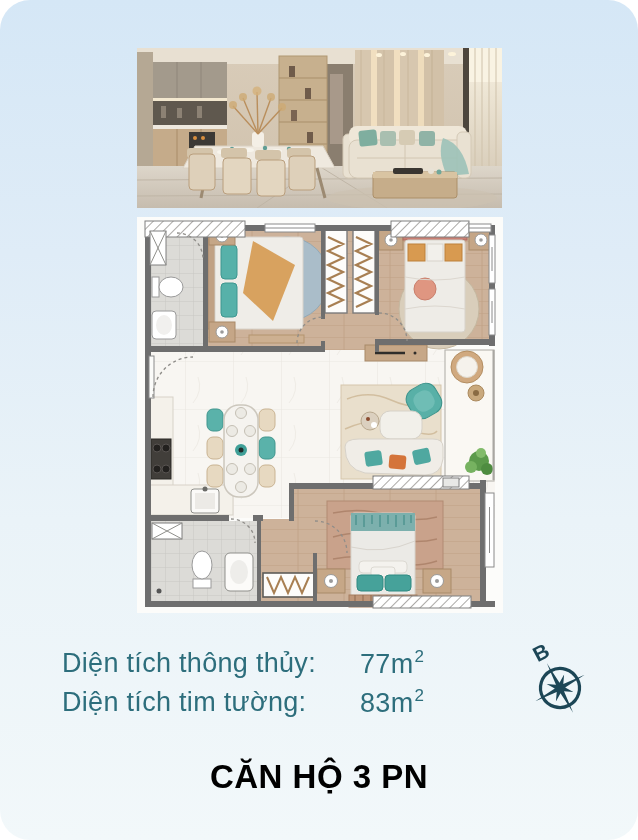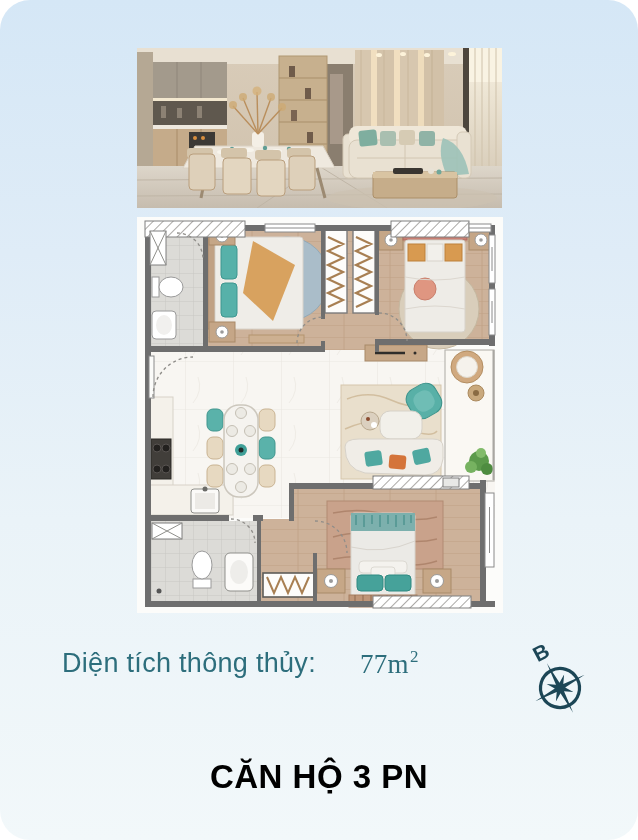--- a/index.html
+++ b/index.html
@@ -5,21 +5,21 @@
   html,body{margin:0;padding:0;background:#ffffff;}
   .stage{position:relative;width:638px;height:840px;background:#ffffff;overflow:hidden;
          font-family:"Liberation Sans",sans-serif;}
   .card{position:absolute;inset:0;border-radius:30px;
         background:linear-gradient(180deg,#d5e7f6 0%,#dfecf7 30%,#eaf3f8 62%,#f2f8fa 100%);}
   .hero{position:absolute;left:137px;top:48px;width:365px;height:160px;display:block;}
   .plan{position:absolute;left:137px;top:217px;width:366px;height:396px;display:block;}
   .specs{position:absolute;left:62px;top:644px;width:470px;color:#2d6e7c;}
   .spec-row{display:flex;align-items:center;height:39px;font-size:27px;letter-spacing:.3px;}
   .spec-label{flex:0 0 298px;white-space:nowrap;}
-  .spec-value{white-space:nowrap;font-family:Liberation Serif, serif;}
+  .spec-value{white-space:nowrap;}
   .spec-value sup{font-size:17px;position:relative;top:-1px;left:1px;}
   .compass{position:absolute;left:516px;top:636px;width:88px;height:92px;}
   .title{position:absolute;left:0;right:0;top:758px;text-align:center;
          font-size:33px;font-weight:700;color:#000000;letter-spacing:.5px;}
 </style>
 </head>
 <body>
 
 <div class="stage">
   <div class="card"></div>
@@ -439,20 +439,24 @@
       <path d="M 94 302 A 24 24 0 0 1 118 326"></path>
       <path d="M 178 304 A 32 32 0 0 1 210 336"></path>
     </g>
   </svg>
 
   <div class="specs">
     <div class="spec-row">
       <span class="spec-label">Diện tích thông thủy:</span>
       <span class="spec-value"><span>77m</span><sup>2</sup></span>
     </div>
+    <div class="spec-row">
+      <span class="spec-label">Diện tích tim tường:</span>
+      <span class="spec-value"><span>83m</span><sup>2</sup></span>
+    </div>
   </div>
 
   <svg class="compass" viewBox="0 0 88 92" role="img">
     <g transform="translate(44,52) rotate(-28)" fill="#1c4656">
       <circle r="19.5" fill="none" stroke="#1c4656" stroke-width="3.2"></circle>
       <polygon points="0,-28 1.99,-4.8 9.9,-9.9 4.8,-1.99 28,0 4.8,1.99 9.9,9.9 1.99,4.8 0,28 -1.99,4.8 -9.9,9.9 -4.8,1.99 -28,0 -4.8,-1.99 -9.9,-9.9 -1.99,-4.8"></polygon>
       <text x="0" y="-33" text-anchor="middle" font-family="Liberation Sans, sans-serif" font-size="21" font-weight="bold">B</text>
     </g>
   </svg>
 

